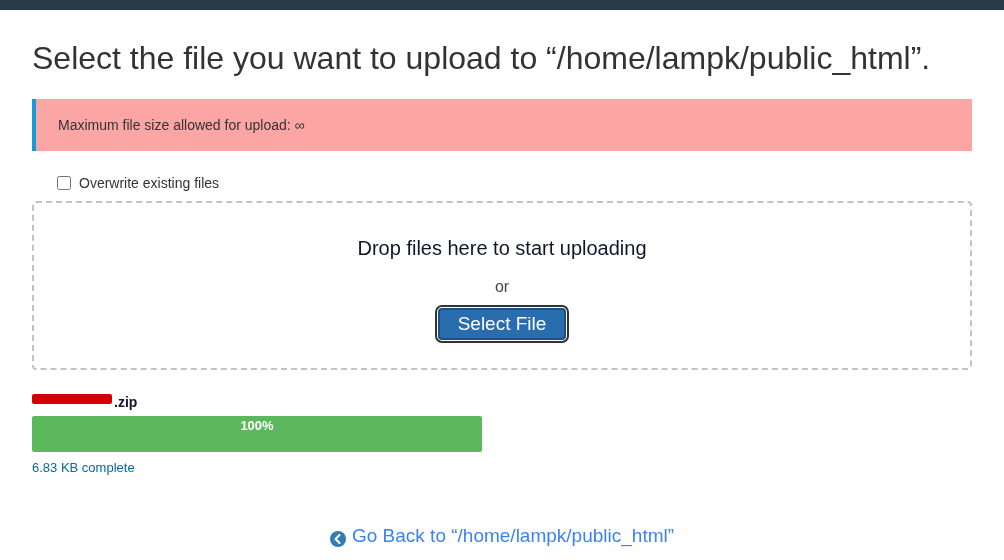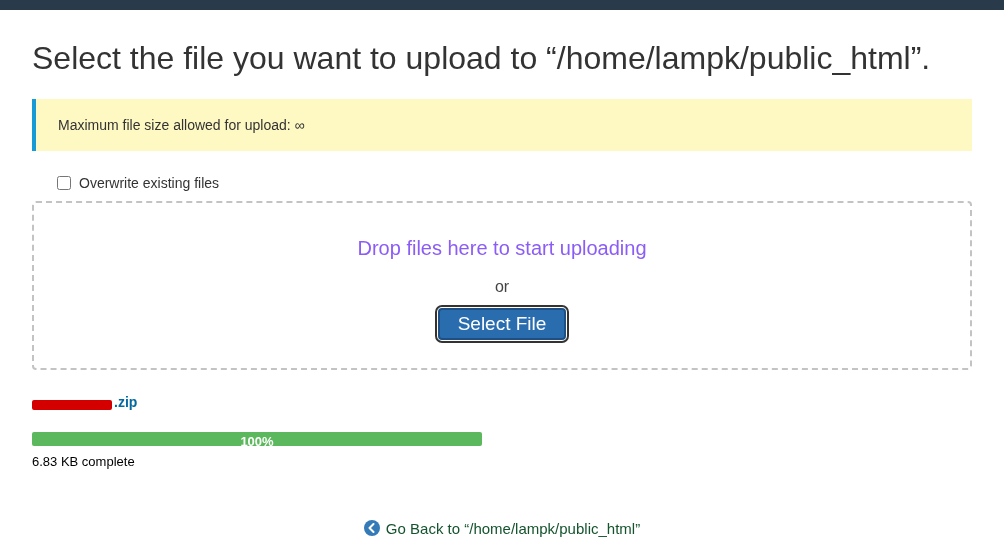--- a/index.html
+++ b/index.html
@@ -16,21 +16,21 @@
     .content {
       padding: 30px 32px 20px 32px;
     }
     .page-title {
       font-size: 32px;
       font-weight: 400;
       color: #333;
       margin-bottom: 22px;
     }
     .info-box {
-      background: #fef9c3;
+      background: #fca5a5;
       border-left: 4px solid #179bd7;
       padding: 18px 22px;
       font-size: 14px;
       color: #333;
       margin-bottom: 24px;
     }
     .overwrite-row {
       display: flex;
       align-items: center;
       gap: 8px;
@@ -44,21 +44,21 @@
     }
     .dropzone {
       border: 2px dashed #c3c3c3;
       border-radius: 4px;
       padding: 34px 20px 28px 20px;
       text-align: center;
       margin-bottom: 24px;
     }
     .dropzone-title {
       font-size: 20px;
-      color: #8b5cf6;
+      color: #0f172a;
       margin-bottom: 18px;
     }
     .dropzone-or {
       font-size: 16px;
       color: #444;
       margin-bottom: 12px;
     }
     .select-file-btn {
       background: #2a6daf;
       border: 2px solid #1d4f82;
@@ -70,59 +70,59 @@
       border-radius: 4px;
       cursor: pointer;
     }
     .upload-item {
       width: 450px;
       margin-bottom: 40px;
     }
     .filename {
       font-size: 14px;
       font-weight: bold;
-      color: #0369a1;
-      margin-bottom: 22px;
+      color: #0f172a;
+      margin-bottom: 6px;
       display: flex;
-      align-items: flex-end;
+      align-items: flex-start;
     }
     .redacted {
       display: inline-block;
       width: 80px;
       height: 10px;
       background: #d40000;
       border-radius: 2px;
       margin-right: 2px;
     }
     .progress-bar {
       background: #5cb85c;
-      height: 14px;
+      height: 36px;
       width: 100%;
       color: #fff;
       font-size: 13px;
       font-weight: bold;
       text-align: center;
       line-height: 20px;
       border-radius: 2px;
       margin-bottom: 8px;
     }
     .complete-text {
       font-size: 13px;
-      color: #000000;
+      color: #0369a1;
     }
     .go-back-row {
       text-align: center;
       margin-top: 50px;
     }
     .go-back-link {
-      color: #14532d;
-      font-size: 15px;
+      color: #3b82f6;
+      font-size: 19px;
       text-decoration: none;
       display: inline-flex;
-      align-items: center;
+      align-items: flex-end;
       gap: 6px;
       cursor: pointer;
     }
     .back-icon {
       display: inline-flex;
       width: 16px;
       height: 16px;
       background: #337ab7;
       border-radius: 50%;
       align-items: center;

